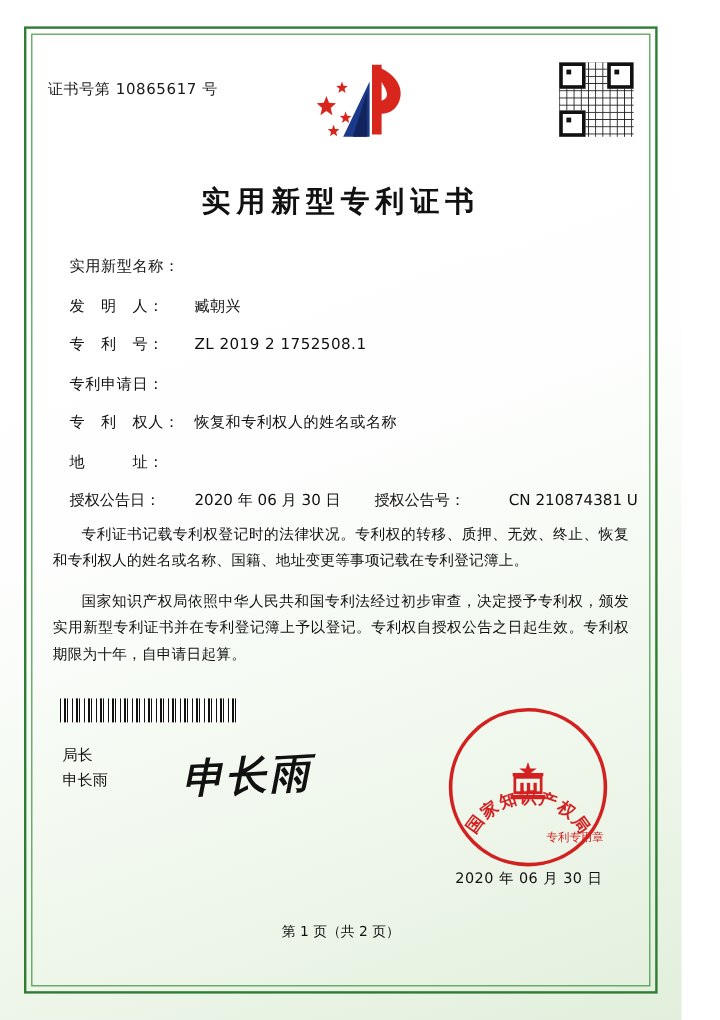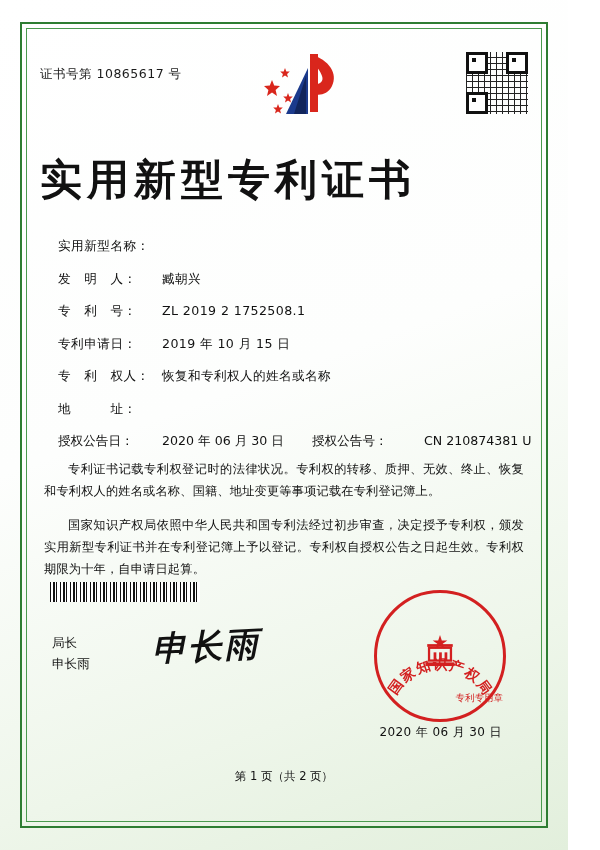--- a/index.html
+++ b/index.html
@@ -98,22 +98,23 @@
     position: absolute;
     left: 3px;
     top: 3px;
     width: 4px;
     height: 4px;
     background: #111;
   }
 
   .title {
     margin-top: 16px;
+    text-align: center;
     font-family: "DejaVu Serif", "Liberation Serif", serif;
-    font-size: 42px;
+    font-size: 24px;
     font-weight: bold;
     letter-spacing: 5px;
     color: #111;
   }
 
   .fields {
     margin-top: 30px;
     padding-left: 18px;
   }
   .field {
@@ -188,21 +189,21 @@
     background-image: repeating-linear-gradient(
       90deg,
       #111 0px, #111 1px, #fff 1px, #fff 3px,
       #111 3px, #111 5px, #fff 5px, #fff 6px,
       #111 6px, #111 7px, #fff 7px, #fff 10px
     );
   }
   .sign-label {
     position: absolute;
     left: 12px;
-    top: 50px;
+    top: 36px;
     font-size: 12.6px;
     line-height: 21px;
     color: #111;
   }
   .signature {
     position: absolute;
     left: 112px;
     top: 42px;
     font-family: "DejaVu Serif", "Liberation Serif", serif;
     font-size: 34px;
@@ -322,21 +323,20 @@
       <div class="field">
         <span class="lbl">发　明　人：</span>
         <span class="val">臧朝兴</span>
       </div>
       <div class="field">
         <span class="lbl">专　利　号：</span>
         <span class="val">ZL 2019 2 1752508.1</span>
       </div>
       <div class="field">
         <span class="lbl">专利申请日：</span>
-        <span class="val">2019 年 10 月 15 日</span>
       </div>
       <div class="field">
         <span class="lbl">专　利　权人：</span>
         <span class="val">恢复和专利权人的姓名或名称</span>
       </div>
       <div class="field">
         <span class="lbl">地　　　址：</span>
       </div>
 
       <div class="field-pair">

